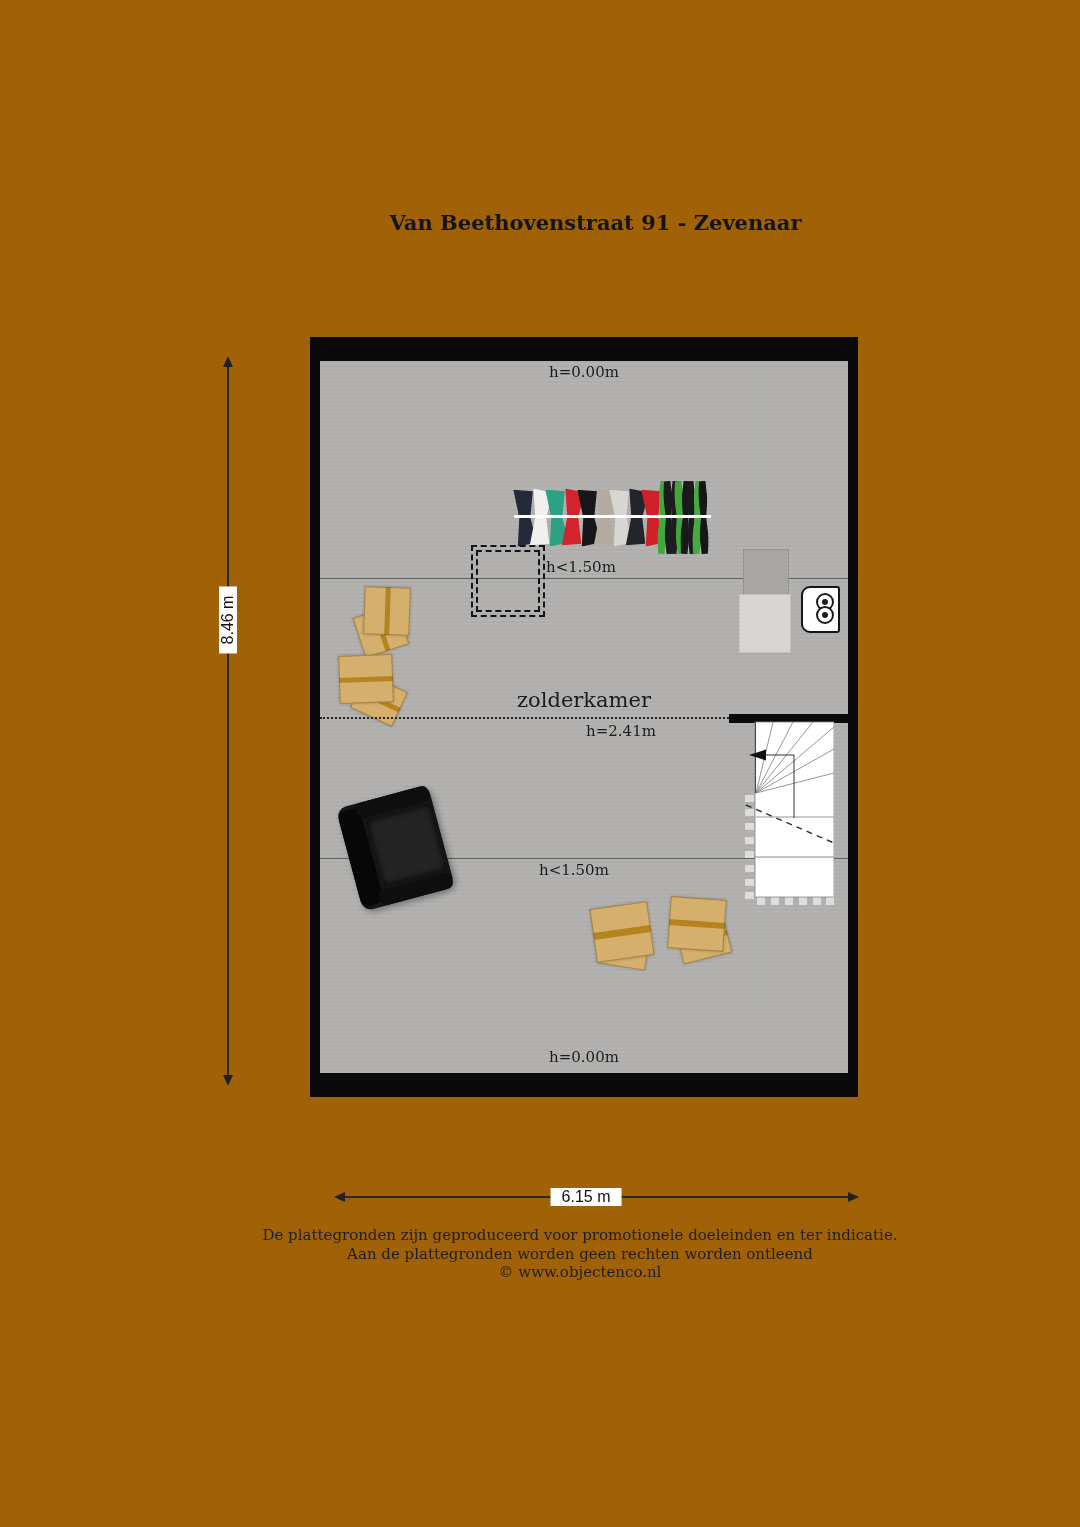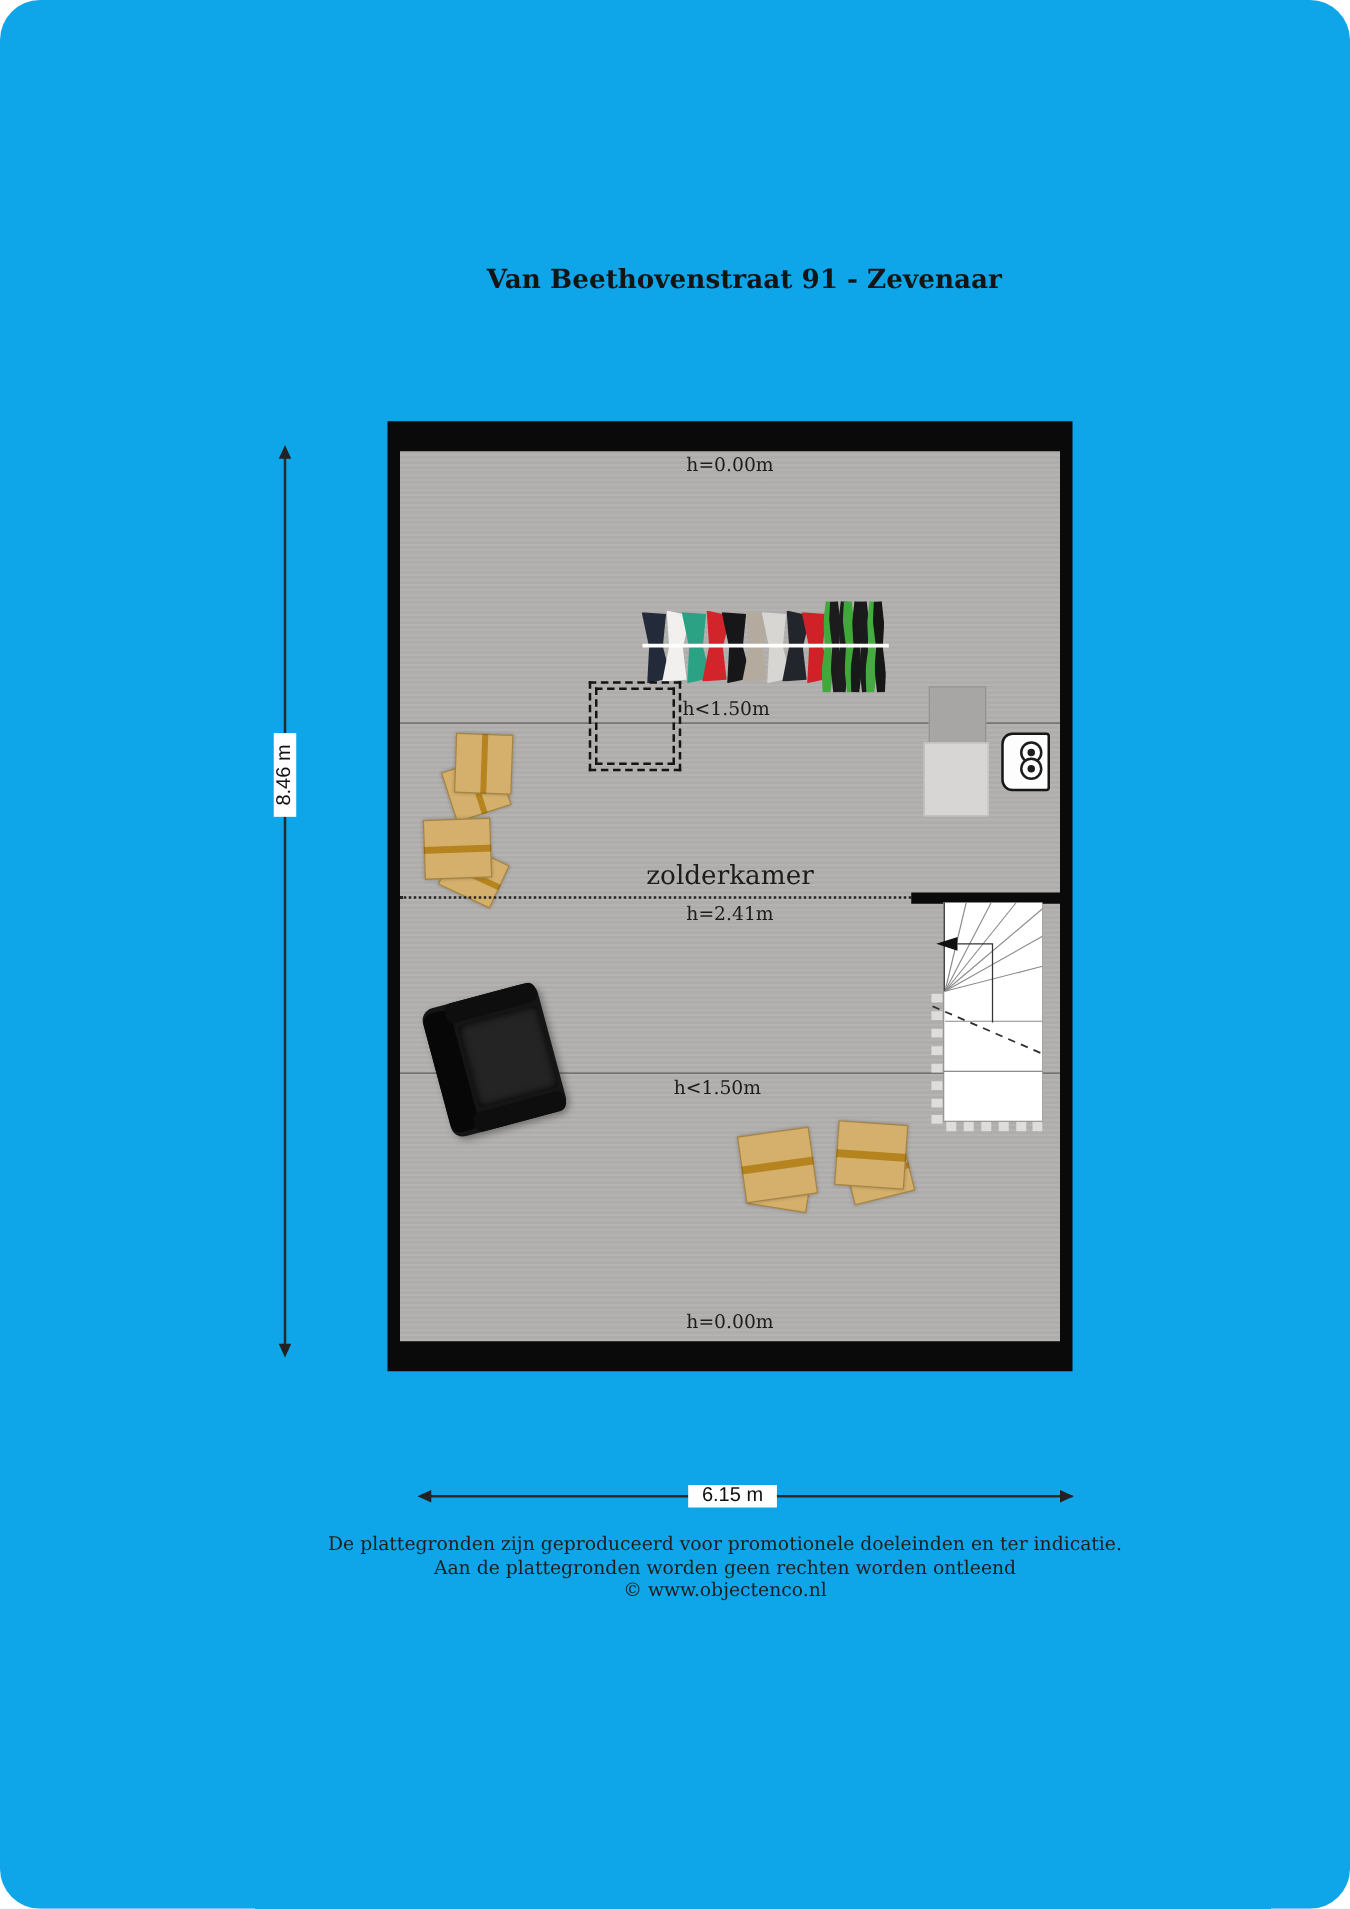--- a/index.html
+++ b/index.html
@@ -1,17 +1,17 @@
 <!DOCTYPE html>
 <html style="--wall: #0a0a0a; --floor: #b2b1af; --box: #d4b06c; --box-tape: #b5841f; --chair: #151515; --rail: #ffffff; --stair-line: #8a8a8a;"><head>
 <meta charset="utf-8">
 <style>
   html,body{margin:0;padding:0;background:#fff;}
-  .page{position:relative;width:1080px;height:1527px;background:#0ea5e9;
-        font-family:"DejaVu Serif",serif;color:#1b1b1b;overflow:hidden;border-radius:32px;}
+  .page{position:relative;width:1080px;height:1527px;background:#a16207;
+        font-family:"DejaVu Serif",serif;color:#1b1b1b;overflow:hidden;}
 
   
   .title{position:absolute;left:329px;top:210px;width:533px;text-align:center;
          font-weight:bold;font-size:21px;line-height:25px;color:#141414;}
 
   
   .plan{position:absolute;left:310px;top:337px;width:548px;height:760px;background:var(--wall,#0a0a0a);}
   .floor{position:absolute;left:10px;top:24px;right:10px;bottom:24px;
          background:var(--floor,#b2b1af);
          background-image:repeating-linear-gradient(0deg,rgba(255,255,255,.025) 0 2px,rgba(0,0,0,.025) 2px 4px);
@@ -144,21 +144,21 @@
       </div>
 
       <div class="box tape-v bA2"></div>
       <div class="box tape-v bA1"></div>
       <div class="box tape-h bB2"></div>
       <div class="box tape-h bB1"></div>
 
       <div class="lbl centered room-lbl" style="top:327px;">zolderkamer</div>
       <div class="divider"></div>
       <div class="wall-bar"></div>
-      <div class="lbl centered" style="top:361px;">h=2.41m</div>
+      <div class="lbl centered" style="top:361px;margin-left:37px;">h=2.41m</div>
 
       <div class="hline" style="top:497px;"></div>
       <div class="lbl" style="left:219px;top:500px;">h&lt;1.50m</div>
 
       <div class="chair">
         <div class="chair-back"></div>
         <div class="chair-arm t"></div>
         <div class="chair-arm b"></div>
         <div class="chair-seat"></div>
       </div>

